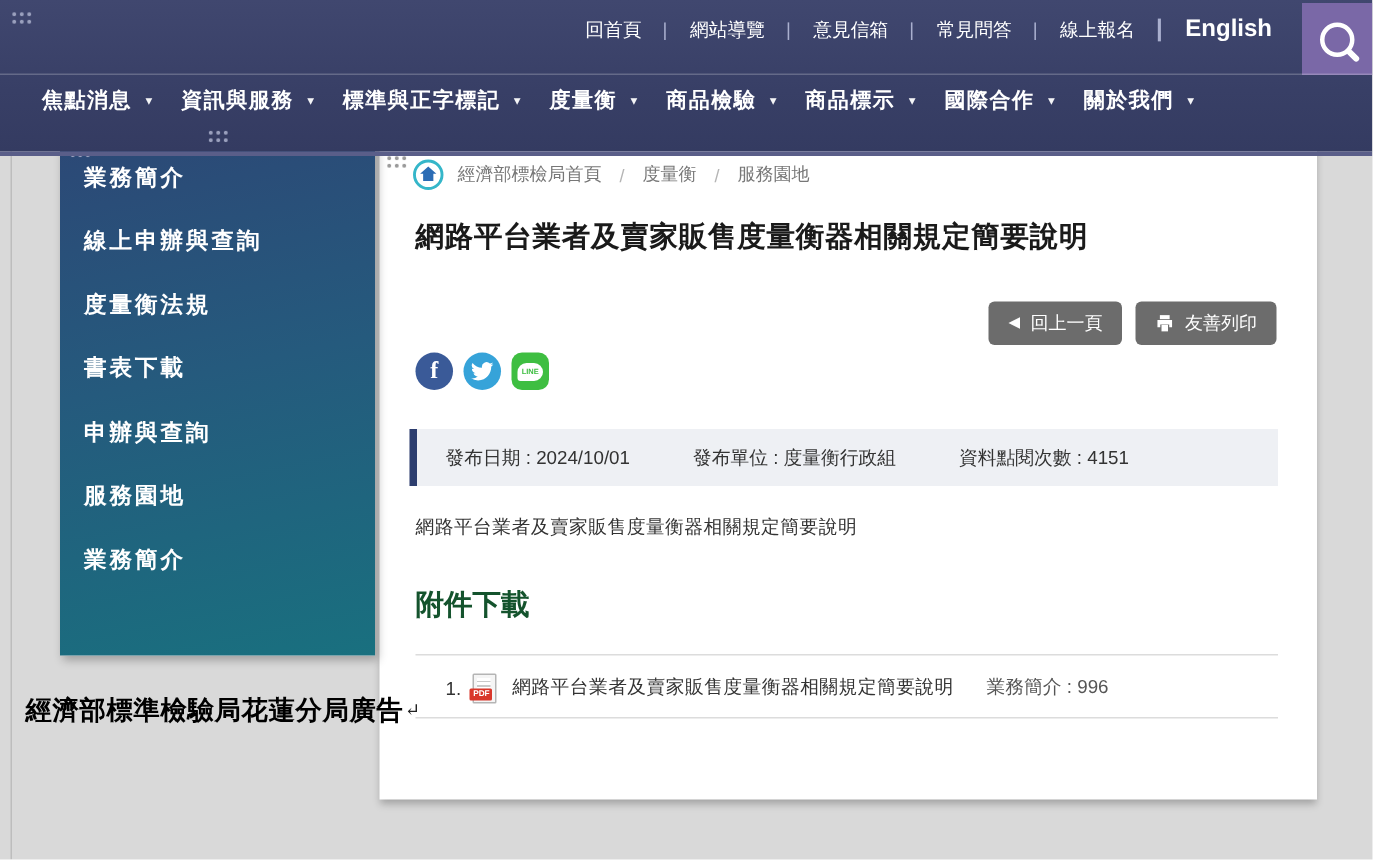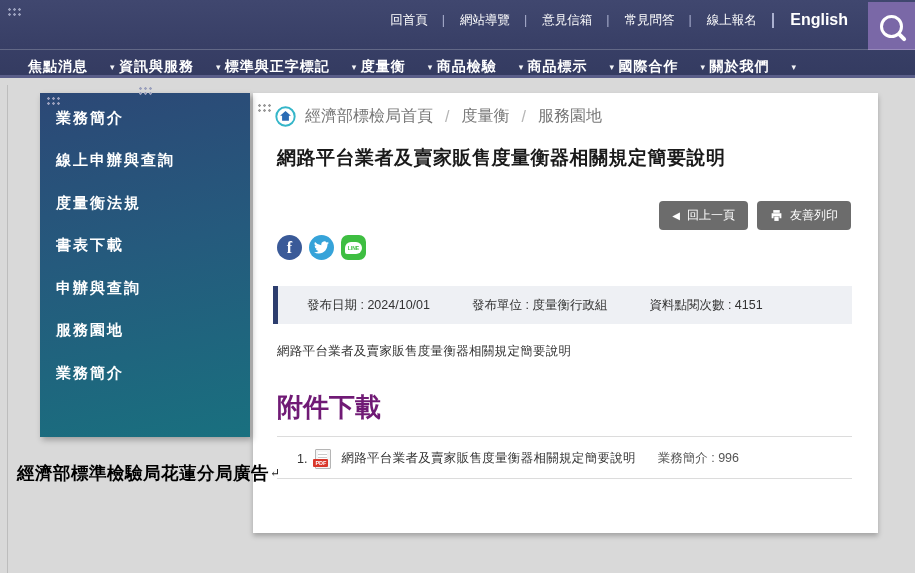--- a/index.html
+++ b/index.html
@@ -4,21 +4,21 @@
 <style>
   html,body{margin:0;padding:0;background:#efefef;}
   #stage{
     position:relative;width:915px;height:573px;overflow:hidden;
     background:#d9d9d9;
     font-family:"Liberation Sans",sans-serif;
     -webkit-font-smoothing:antialiased;
   }
   
   .top-header{
-    position:absolute;left:0;top:0;width:915px;height:78px;
+    position:absolute;left:0;top:0;width:915px;height:104px;
     background:linear-gradient(#40476f 0%,#383f66 60%,#343b61 100%);
     border-bottom:3px solid #5a5e89;
     box-sizing:border-box;z-index:5;text-align:right;
   }
   .dots{
     width:15px;height:9px;
     background-image:radial-gradient(circle,#9aa0bd 1.1px,transparent 1.5px);
     background-size:5px 5px;background-position:0 0;
   }
   .dots.on-white{background-image:radial-gradient(circle,#9a9a9a 1.1px,transparent 1.5px);}
@@ -40,21 +40,21 @@
     content:"";position:absolute;width:4px;height:10px;background:#fff;
     right:-4px;bottom:-7px;transform:rotate(-45deg);border-radius:2px;
   }
   .main-nav{
     position:absolute;left:0;right:0;top:49px;height:33px;
     display:flex;align-items:center;justify-content:space-between;
     padding:0 118px 0 28px;margin:0;list-style:none;
     border-top:1px solid rgba(255,255,255,.22);
     color:#fff;font-size:14px;font-weight:bold;
   }
-  .main-nav li{display:flex;align-items:center;gap:22px;cursor:pointer;white-space:nowrap;letter-spacing:1px;}
+  .main-nav li{display:flex;align-items:center;gap:9px;cursor:pointer;white-space:nowrap;letter-spacing:1px;}
   .caret{font-size:9px;opacity:.95;font-weight:normal;}
   
   .edge-line{position:absolute;left:7px;top:85px;bottom:0;width:1px;background:#bdbdbd;}
   
   .sidebar{
     position:absolute;left:40px;top:93px;width:210px;height:344px;
     background:linear-gradient(168deg,#2c4876 0%,#255a7d 45%,#19707f 100%);
     box-shadow:2px 3px 6px rgba(0,0,0,.28);z-index:3;
   }
   .sidebar-dots{position:absolute;left:6px;top:3px;}
@@ -64,21 +64,21 @@
     color:#fff;font-size:15px;font-weight:bold;letter-spacing:2px;cursor:pointer;
   }
   
   .main-panel{
     position:absolute;left:253px;top:93px;width:625px;height:440px;
     background:#fff;box-shadow:0 3px 5px rgba(0,0,0,.25);z-index:2;
   }
   .panel-dots{position:absolute;left:4px;top:10px;}
   .breadcrumb{
     position:absolute;left:22px;top:13px;display:flex;align-items:center;
-    list-style:none;margin:0;padding:0;font-size:16px;color:#777;
+    list-style:none;margin:0;padding:0;font-size:12px;color:#777;
   }
   .breadcrumb li{display:flex;align-items:center;cursor:pointer;white-space:nowrap;}
   .breadcrumb li + li::before{content:"/";color:#b5b5b5;margin:0 12px;}
   .breadcrumb li:last-child{cursor:default;}
   .home-ico{width:21px;height:21px;margin-right:9px;display:block;}
   .page-title{
     position:absolute;left:24px;top:52px;width:585px;margin:0;
     font-size:19px;font-weight:bold;color:#1a1a1a;letter-spacing:.5px;
   }
   .actions{position:absolute;right:27px;top:108px;display:flex;gap:9px;}
@@ -96,27 +96,27 @@
   .soc.tw svg{width:15px;height:15px;display:block;}
   .soc.ln{background:#3ebe41;border-radius:7px;}
   .line-bubble{
     background:#fff;width:17px;height:12px;border-radius:6px 6px 6px 2px;
     display:flex;align-items:center;justify-content:center;
     font-size:5px;font-weight:bold;color:#3ebe41;letter-spacing:0;
   }
   .info-bar{
     position:absolute;left:20px;top:193px;width:579px;height:38px;box-sizing:border-box;
     background:#eef0f4;border-left:5px solid #2c3d6e;
-    display:flex;align-items:center;gap:42px;padding-left:29px;
+    display:flex;align-items:center;gap:42px;padding-left:19px;
     font-size:12.5px;color:#333;
   }
   .info-bar .field{white-space:nowrap;}
   .info-bar .lbl::after,.dl .lbl::after{content:" : ";}
   .body-text{position:absolute;left:24px;top:250px;font-size:12.5px;color:#333;letter-spacing:.3px;}
-  .attach-title{position:absolute;left:24px;top:297px;margin:0;font-size:26px;font-weight:bold;color:#701a75;}
+  .attach-title{position:absolute;left:24px;top:297px;margin:0;font-size:19px;font-weight:bold;color:#14532d;}
   .rule{position:absolute;left:24px;right:26px;height:0;border-top:1px solid #dcdcdc;}
   .rule-1{top:343px;}
   .rule-2{top:385px;}
   .attach-row{
     position:absolute;left:24px;right:26px;top:347px;height:37px;
     display:flex;align-items:center;font-size:12.5px;color:#333;
   }
   .attach-row .no{margin-left:20px;color:#333;}
   .pdf-ico{
     position:relative;width:14px;height:18px;margin-left:8px;flex:0 0 auto;

